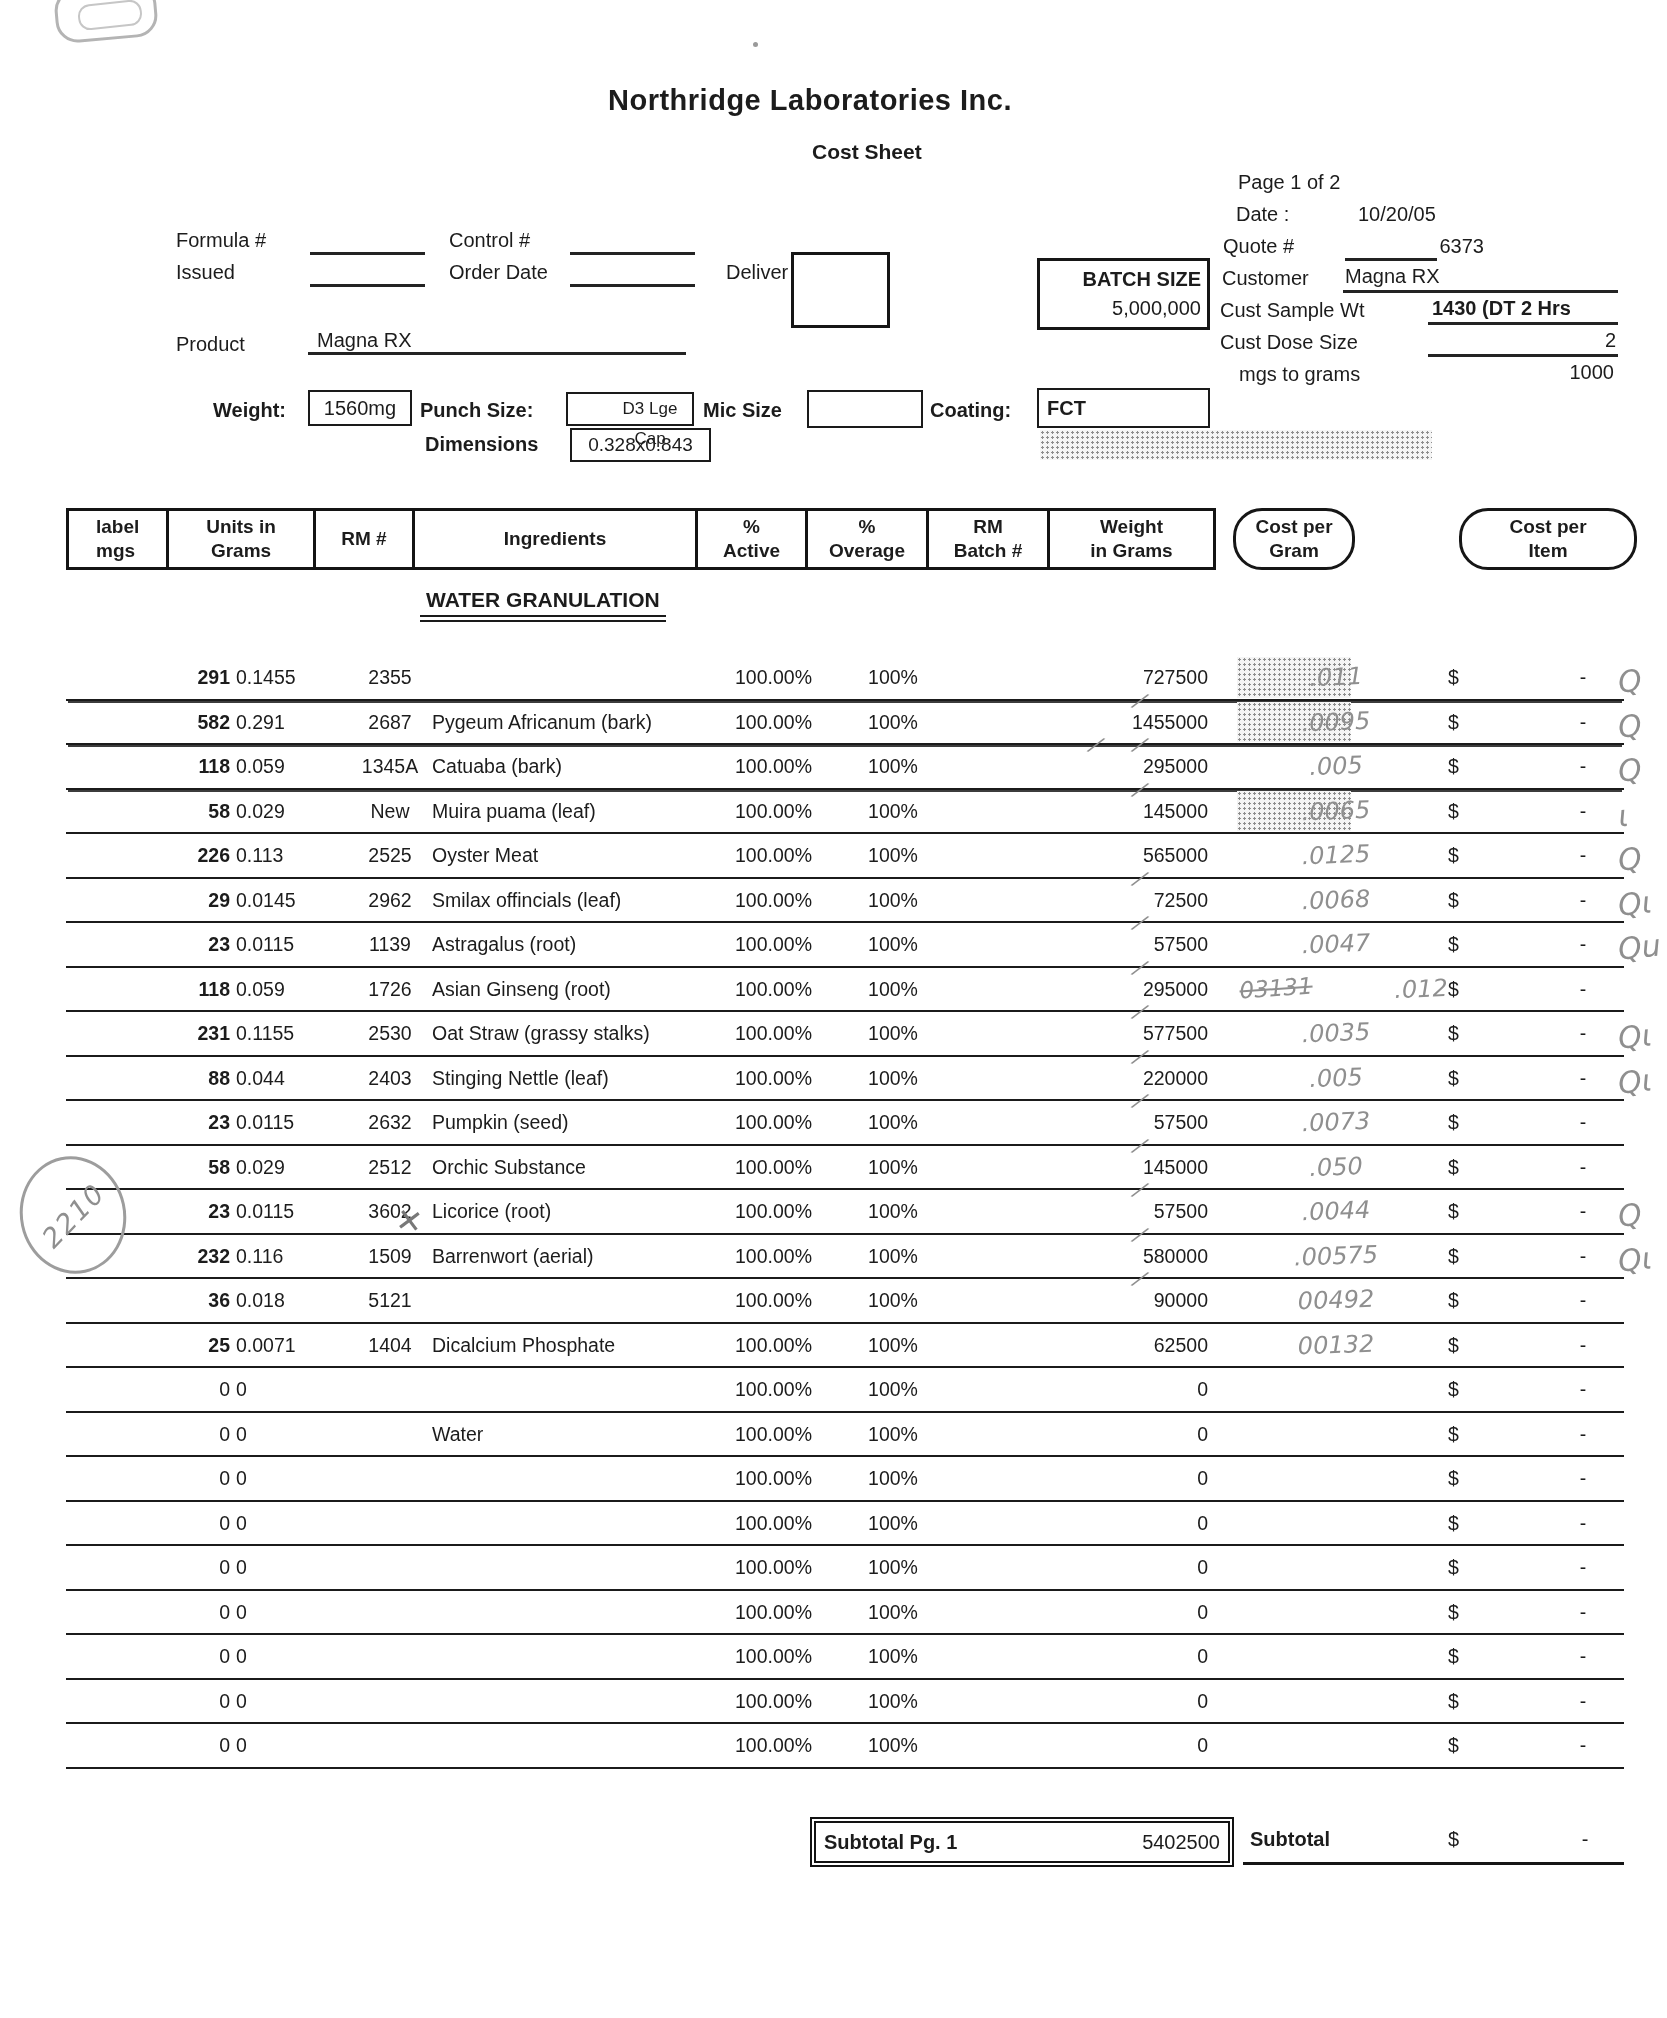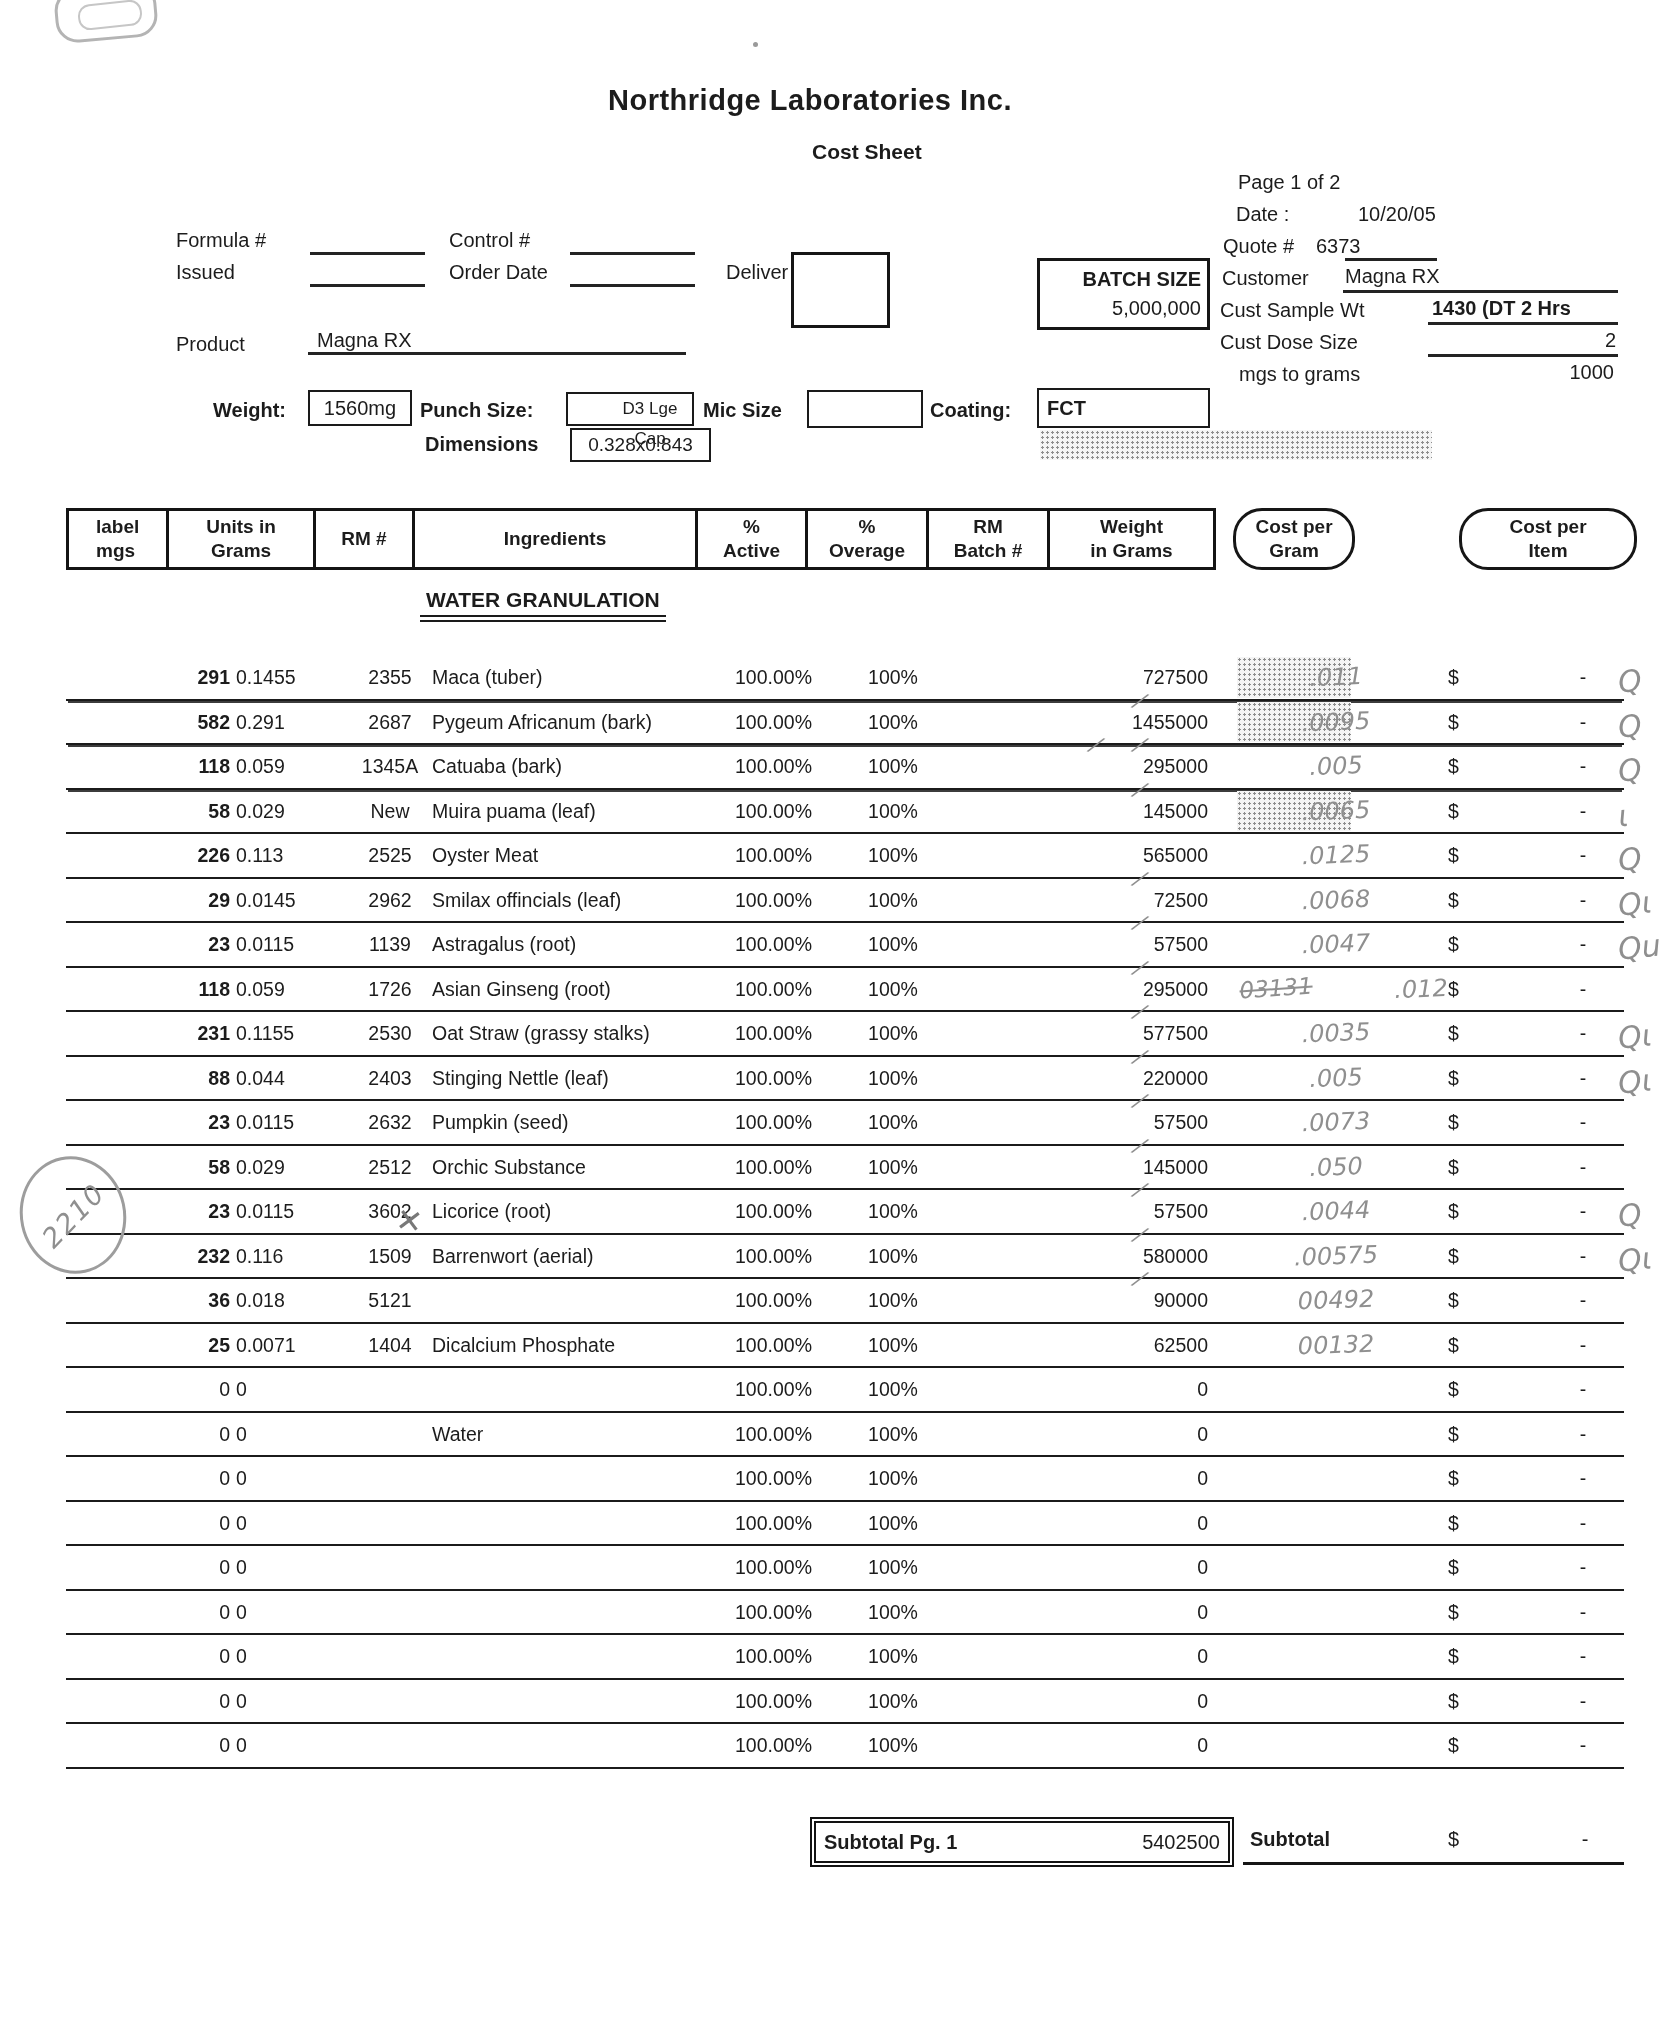--- a/index.html
+++ b/index.html
@@ -89,21 +89,21 @@
 <div class="abs paperclip-inner"></div>
 <div class="abs dot"></div>
 
 <div class="abs title">Northridge Laboratories Inc.</div>
 <div class="abs subtitle">Cost Sheet</div>
 
 <div class="abs fs20" style="left:1238px;top:170px;">Page 1 of 2</div>
 <div class="abs fs20" style="left:1236px;top:202px;">Date :</div>
 <div class="abs fs20" style="left:1358px;top:202px;">10/20/05</div>
 <div class="abs fs20" style="left:1223px;top:234px;">Quote #</div>
-<div class="abs fs20" style="left:1316px;top:234px;width:80px;text-align:left;">6373</div>
+<div class="abs fs20" style="left:1404px;top:234px;width:80px;text-align:right;">6373</div>
 <div class="abs ul" style="left:1345px;top:258px;width:92px;"></div>
 <div class="abs fs20" style="left:1222px;top:266px;">Customer</div>
 <div class="abs fs20" style="left:1345px;top:264px;">Magna RX</div>
 <div class="abs ul" style="left:1343px;top:290px;width:275px;"></div>
 <div class="abs fs20" style="left:1220px;top:298px;">Cust Sample Wt</div>
 <div class="abs fs20 b" style="left:1432px;top:296px;white-space:nowrap;">1430 (DT 2 Hrs</div>
 <div class="abs ul" style="left:1428px;top:322px;width:190px;"></div>
 <div class="abs fs20" style="left:1220px;top:330px;">Cust Dose Size</div>
 <div class="abs fs20" style="left:1430px;top:328px;width:186px;text-align:right;">2</div>
 <div class="abs ul" style="left:1428px;top:354px;width:190px;"></div>
@@ -184,21 +184,20 @@
 </div>
 
 <div class="abs section-title">WATER GRANULATION</div>
 
 <div class="abs rows">
   <div class="trow dbl">
     <span class="c c-label">291</span>
     <span class="c c-units">0.1455</span>
     <span class="c c-rm">2355</span>
 
-    <span class="c c-ingr">Maca (tuber)</span>
     <span class="c c-act">100.00%</span>
     <span class="c c-ovr">100%</span>
     <span class="c c-wt">727500</span>
     <div class="hatch hatch-bg"></div>
     <span class="hw c-crossed"></span>
     <span class="hw c-cost">.011</span>
     <span class="c c-dollar">$</span>
     <span class="c c-dash">-</span>
     <span class="hw c-mark">Q</span>
     <span class="hw tick t1">⁄</span>

